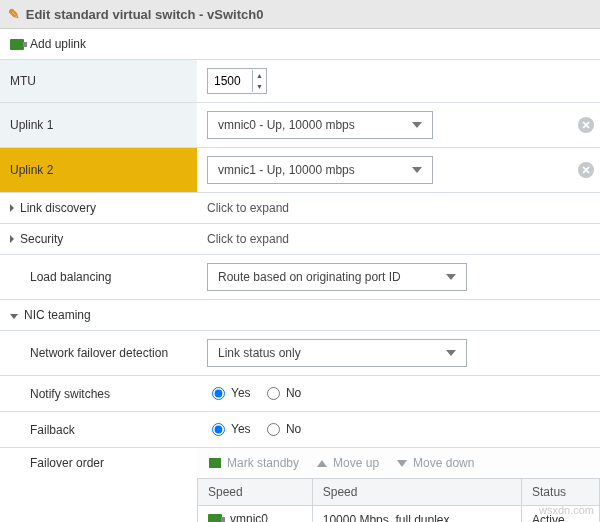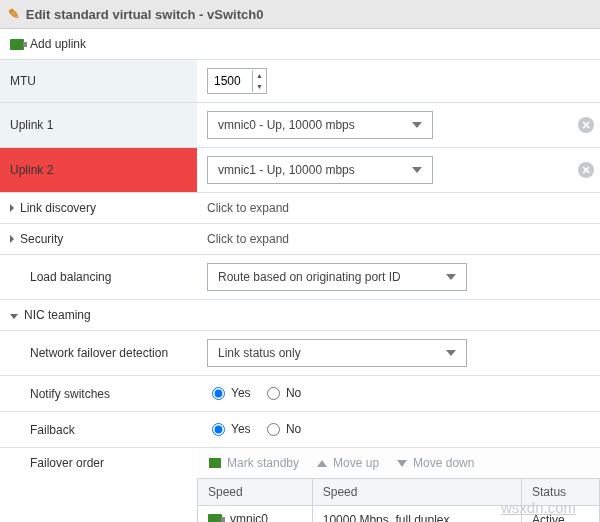--- a/index.html
+++ b/index.html
@@ -47,21 +47,21 @@
   table.form > tbody > tr > td {
     border-bottom: 1px solid #d8dee4;
     vertical-align: middle;
     padding: 8px 10px;
   }
   td.lbl {
     width: 197px;
     background: #eef3f6;
     color: #333;
   }
-  td.lbl.hi { background: #ef4444; }
+  td.lbl.hi { background: #eab308; }
   td.lbl.sect {
     background:#fff;
   }
   td.lbl.sub { padding-left: 30px; background:#fff;}
   td.val { background:#fff; position:relative; padding-right:24px;}
   .caret {
     display:inline-block; width:0; height:0;
     border-left:4px solid #666; border-top:4px solid transparent;
     border-bottom:4px solid transparent; margin-right:6px;
   }
@@ -117,21 +117,21 @@
   .moveup-icon{ border-bottom:7px solid #9aa1a7;}
   .movedown-icon{ border-top:7px solid #9aa1a7;}
   table.grid{ width:100%; border-collapse:collapse;}
   table.grid th, table.grid td{
     border:1px solid #d0d5da; padding:6px 10px; text-align:left;
     font-weight:normal; font-size:12px;
   }
   table.grid th{ background:#f3f5f7; color:#555;}
   .row-nic{ display:inline-flex; align-items:center; gap:8px;}
   .watermark{
-    position:fixed; right:24px; bottom:6px; color:#ccc; font-size:15px;text-decoration:underline;
+    position:fixed; right:6px; bottom:6px; color:#ccc; font-size:11px;
   }
 </style>
 </head>
 <body>
 
 <div class="dlg-title">
   <span class="pencil-icon">✎</span>
   <span>Edit standard virtual switch - vSwitch0</span>
 </div>
 

